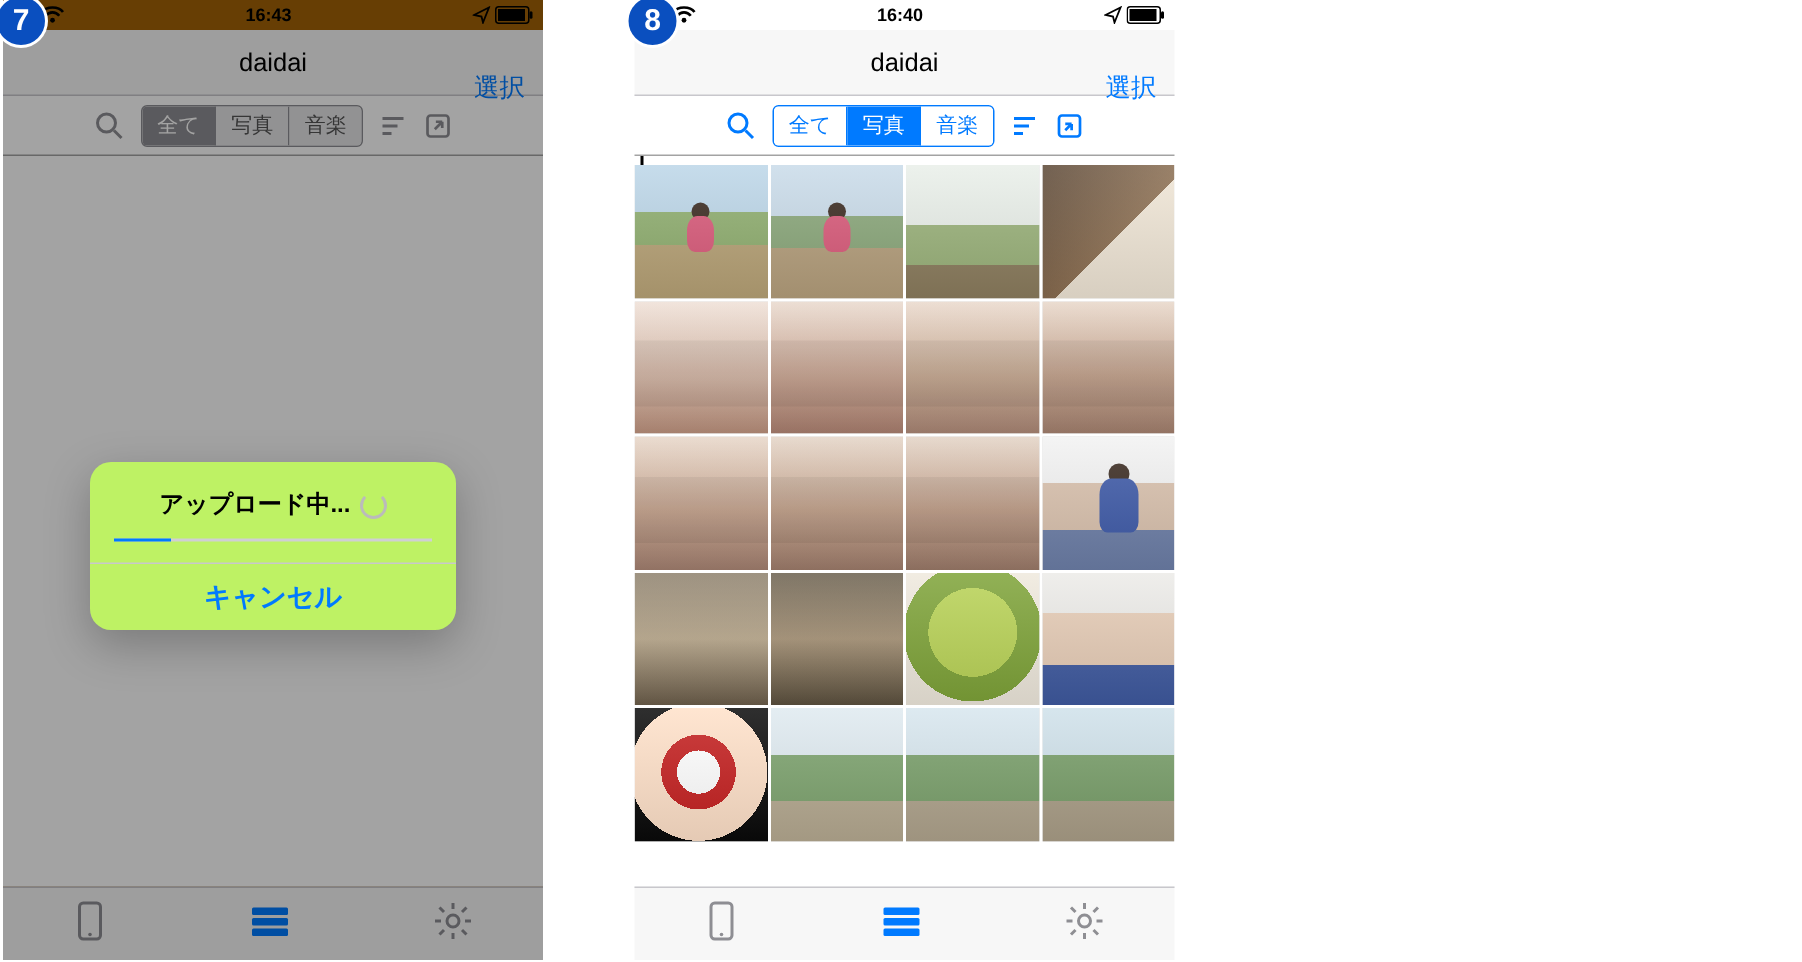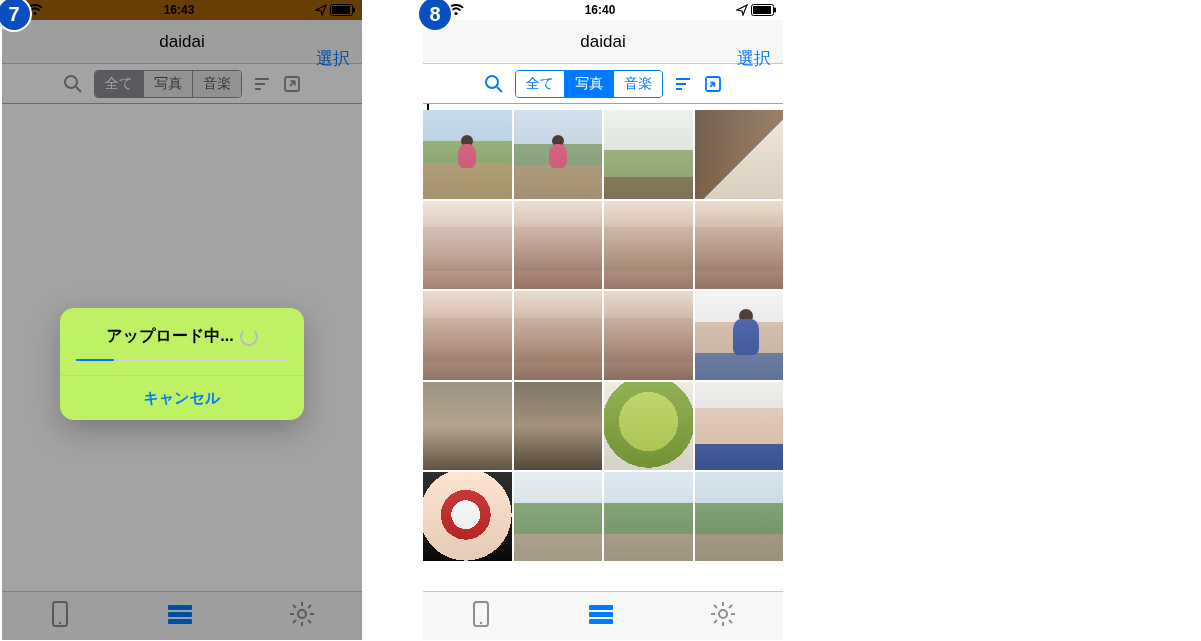--- a/index.html
+++ b/index.html
@@ -160,21 +160,21 @@
   .progress .bar {
     position: absolute; left:0; top:0; bottom:0;
     width: 18%;
     background: #007aff;
   }
   .alert-sep { height: 1px; background: #c8c7cc; }
   .alert-btn {
     height: 44px;
     display:flex; align-items:center; justify-content:center;
     color: #007aff;
-    font-size: 15px;
+    font-size: 18px;
     font-weight: 600;
   }
 
   
   .grid {
     display: grid;
     grid-template-columns: repeat(4, 1fr);
     gap: 2px;
     padding-top: 6px;
   }

